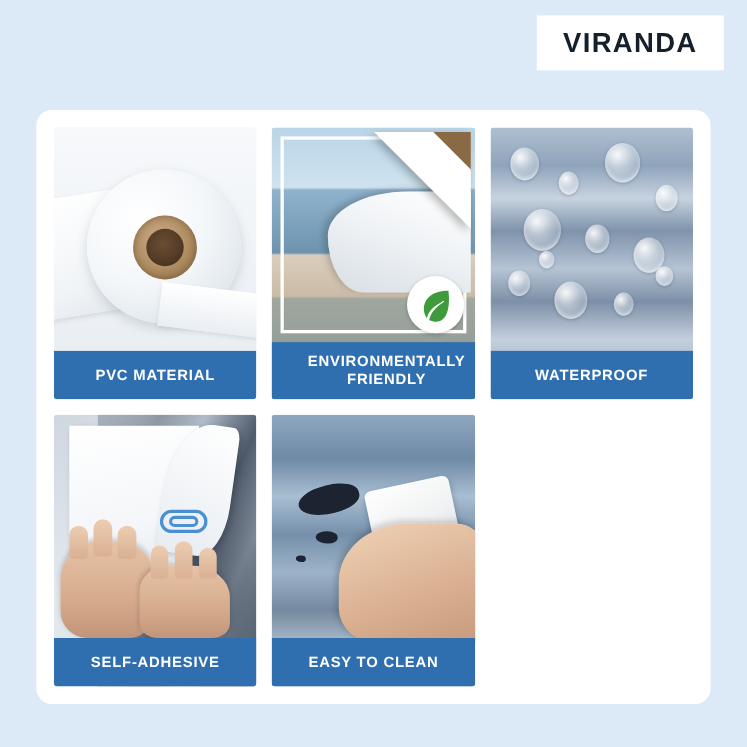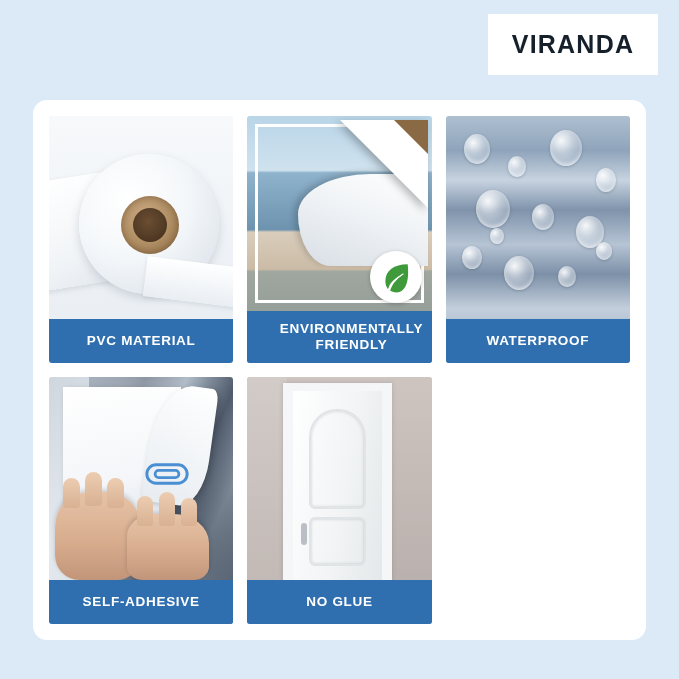--- a/index.html
+++ b/index.html
@@ -18,21 +18,21 @@
     width: 679px;
     height: 679px;
     background: #dce9f6;
   }
   
   .brand-badge {
     position: absolute;
     top: 14px;
     right: 21px;
     width: 170px;
-    height: 61px;
+    height: 50px;
     background: #ffffff;
     display: flex;
     align-items: center;
     justify-content: center;
   }
   .brand-badge .brand-text {
     font-size: 25px;
     font-weight: bold;
     letter-spacing: 1.2px;
     color: #15202b;
@@ -495,31 +495,28 @@
           </div>
           <div class="hand-b">
             <div class="finger" style="left:10px; top:-18px; width:16px; height:30px;"></div>
             <div class="finger" style="left:32px; top:-22px; width:16px; height:34px;"></div>
             <div class="finger" style="left:54px; top:-16px; width:16px; height:28px;"></div>
           </div>
         </div>
         <div class="tile-label">SELF-ADHESIVE</div>
       </div>
 
-
       <div class="tile">
-        <div class="tile-image bg-door">
-          <div class="door-wall-left"></div>
-          <div class="door-wall-right"></div>
-          <div class="door-frame">
-            <div class="door-slab">
-              <div class="door-panel upper"></div>
-              <div class="door-panel lower"></div>
-              <div class="door-handle"></div>
-            </div>
-          </div>
+        <div class="tile-image bg-clean">
+          <div class="stain" style="left:24px; top:64px; width:56px; height:26px; transform:rotate(-14deg);"></div>
+          <div class="stain" style="left:40px; top:106px; width:20px; height:11px;"></div>
+          <div class="stain" style="left:70px; top:122px; width:12px; height:7px;"></div>
+          <div class="stain" style="left:22px; top:128px; width:9px; height:6px;"></div>
+          <div class="sponge"></div>
+          <div class="hand-clean"></div>
         </div>
-        <div class="tile-label">NO GLUE</div>
+        <div class="tile-label">EASY TO CLEAN</div>
       </div>
+
 
     </div>
   </div>
 </div>
 
 </body></html>

